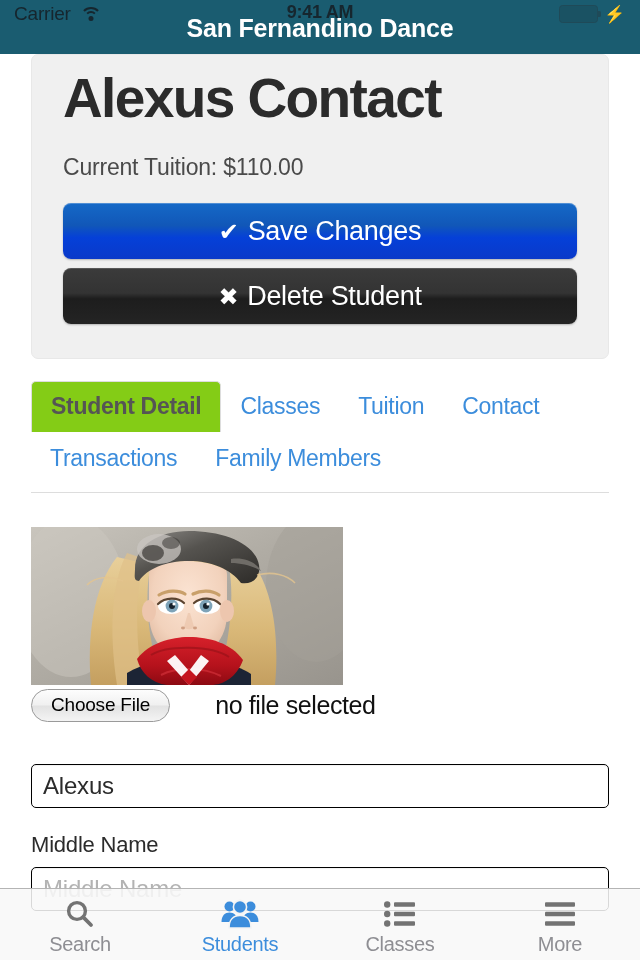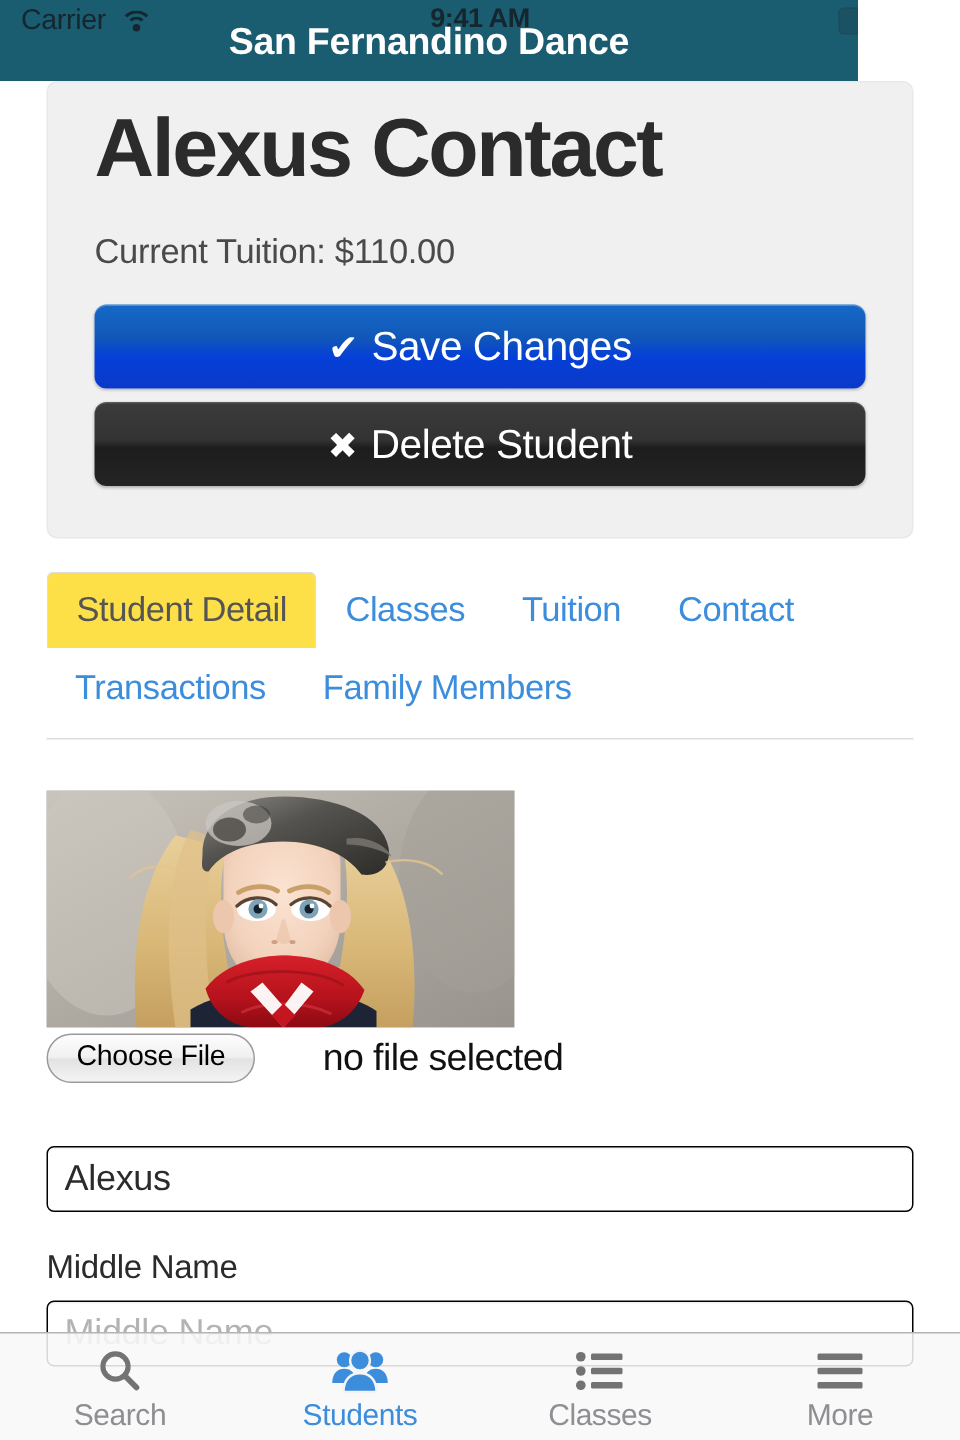--- a/index.html
+++ b/index.html
@@ -13,21 +13,21 @@
   body {
     font-family: "Liberation Sans", sans-serif;
     background: #ffffff;
     position: relative;
   }
 
   
   #app-header {
     position: absolute;
     top: 0; left: 0;
-    width: 572px;
+    width: 640px;
     height: 54px;
     background: #1a5c70;
     overflow: hidden;
   }
 
   #status-bar {
     position: absolute;
     top: 0; left: 0;
     width: 640px;
     height: 28px;
@@ -202,28 +202,29 @@
   .tab-item {
     font-size: 23px;
     color: #3c8ddc;
     padding: 11px 19px;
     cursor: pointer;
     letter-spacing: -0.3px;
     white-space: nowrap;
   }
   .tab-item.active {
     color: #555555;
-    background: #fde047;
+    background: #84cc16;
     border: 1px solid #dddddd;
     border-bottom: none;
     border-radius: 5px 5px 0 0;
     position: relative;
     z-index: 2;
     margin-bottom: -1px;
     padding-bottom: 12px;
+    font-weight: bold;
   }
 
   
   #photo-block { margin: 34px 31px 0 31px; }
 
   #student-photo {
     width: 312px;
     height: 158px;
     overflow: hidden;
     position: relative;

